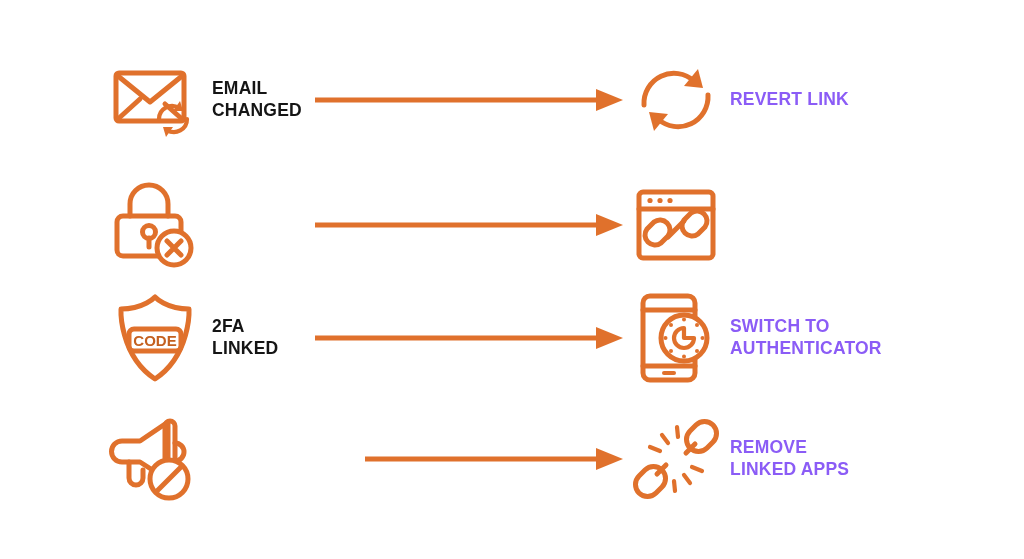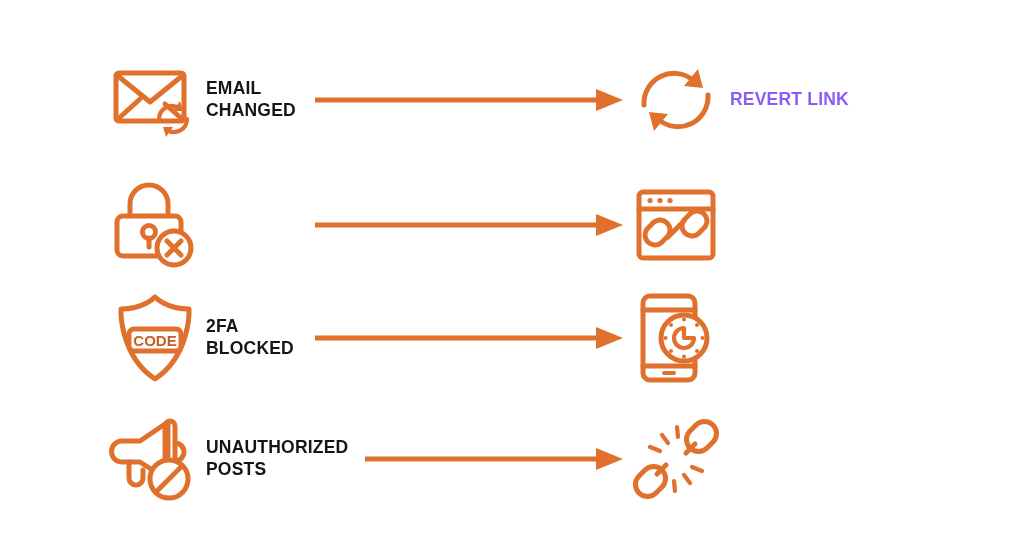--- a/index.html
+++ b/index.html
@@ -35,21 +35,21 @@
     position: absolute;
     left: 104px;
     width: 92px;
     height: 92px;
     display: flex;
     align-items: center;
     justify-content: flex-end;
   }
   .cause-label {
     position: absolute;
-    left: 206px;
+    left: 212px;
     top: 50%;
     transform: translateY(-50%);
     color: #151515;
     font-size: 17.5px;
     font-weight: bold;
     letter-spacing: 0.2px;
     line-height: 1.25;
     white-space: pre-line;
   }
   .arrow {
@@ -152,21 +152,21 @@
 
   <div class="row row-3">
     <div class="cause-icon">
       <svg width="82" height="90" viewBox="0 0 82 90">
         <path class="ic" d="M41 4 C41 4 30 16 7 16 C7 16 5 62 41 86 C77 62 75 16 75 16 C52 16 41 4 41 4 Z"></path>
         <rect class="ic" x="15" y="36" width="52" height="22" rx="5" stroke-width="4"></rect>
         <text class="codetext" x="41" y="52.5" font-size="15" text-anchor="middle">CODE</text>
       </svg>
     </div>
     <div class="cause-label">2FA
-BLOCKED</div>
+LINKED</div>
     <svg class="arrow" style="left:315px;width:308px;" width="308" height="22" viewBox="0 0 308 22">
       <line x1="0" y1="11" x2="283" y2="11" stroke="#E0712C" stroke-width="5"></line>
       <path d="M281 0 L308 11 L281 22 Z" fill="#E0712C"></path>
     </svg>
     <div class="effect-icon">
       <svg width="78" height="92" viewBox="0 0 78 92">
         <rect class="ic" x="6" y="4" width="52" height="84" rx="7"></rect>
         <path class="ic" d="M6 18 H58 M6 74 H58"></path>
         <rect class="ic-fill" x="25" y="79" width="14" height="4" rx="2"></rect>
         <circle cx="47" cy="46" r="23" fill="#ffffff" stroke="#E0712C" stroke-width="5"></circle>
@@ -176,35 +176,35 @@
           <circle cx="65.5" cy="46" r="2"></circle>
           <circle cx="60" cy="59" r="2"></circle>
           <circle cx="47" cy="64.5" r="2"></circle>
           <circle cx="34" cy="59" r="2"></circle>
           <circle cx="28.5" cy="46" r="2"></circle>
           <circle cx="34" cy="33" r="2"></circle>
         </g>
         <path class="ic-thin" d="M47 36 A10 10 0 1 0 57 46 L47 46 Z" fill="none"></path>
       </svg>
     </div>
+    <div class="effect-label">SWITCH TO
+AUTHENTICATOR</div>
   </div>
 
   <div class="row row-4">
     <div class="cause-icon">
       <svg width="88" height="88" viewBox="0 0 88 88">
         <path class="ic" d="M14 26 h18 L60 7 v58 L32 47 H14 a9 9 0 0 1 0 -21 z" fill="none"></path>
         <rect class="ic" x="57" y="6" width="10" height="60" rx="5"></rect>
         <path class="ic" d="M67 28 a9 9 0 0 1 0 18"></path>
         <path class="ic" d="M21 47 v16 a7 7 0 0 0 14 0 v-8"></path>
         <circle cx="61" cy="64" r="19" fill="#ffffff" stroke="#E0712C" stroke-width="5"></circle>
         <path class="ic" d="M48 77 L74 51"></path>
       </svg>
     </div>
-    <div class="cause-label">UNAUTHORIZED
-POSTS</div>
     <svg class="arrow" style="left:365px;width:258px;" width="258" height="22" viewBox="0 0 258 22">
       <line x1="0" y1="11" x2="233" y2="11" stroke="#E0712C" stroke-width="5"></line>
       <path d="M231 0 L258 11 L231 22 Z" fill="#E0712C"></path>
     </svg>
     <div class="effect-icon">
       <svg width="84" height="84" viewBox="0 0 84 84">
         <g class="ic">
           <path d="M56 14 l6 -6 a12 12 0 0 1 17 17 l-6 6 a12 12 0 0 1 -17 -17 z" fill="none"></path>
           <path d="M61 27 L52 36"></path>
           <path d="M28 70 l-6 6 a12 12 0 0 1 -17 -17 l6 -6 a12 12 0 0 1 17 17 z" fill="none"></path>
@@ -213,15 +213,17 @@
         <g class="ic-thin">
           <path d="M34 26 L28 18"></path>
           <path d="M26 34 L16 30"></path>
           <path d="M44 20 L43 10"></path>
           <path d="M50 58 L56 66"></path>
           <path d="M58 50 L68 54"></path>
           <path d="M40 64 L41 74"></path>
         </g>
       </svg>
     </div>
+    <div class="effect-label">REMOVE
+LINKED APPS</div>
   </div>
 
 </div>
 
 </body></html>

